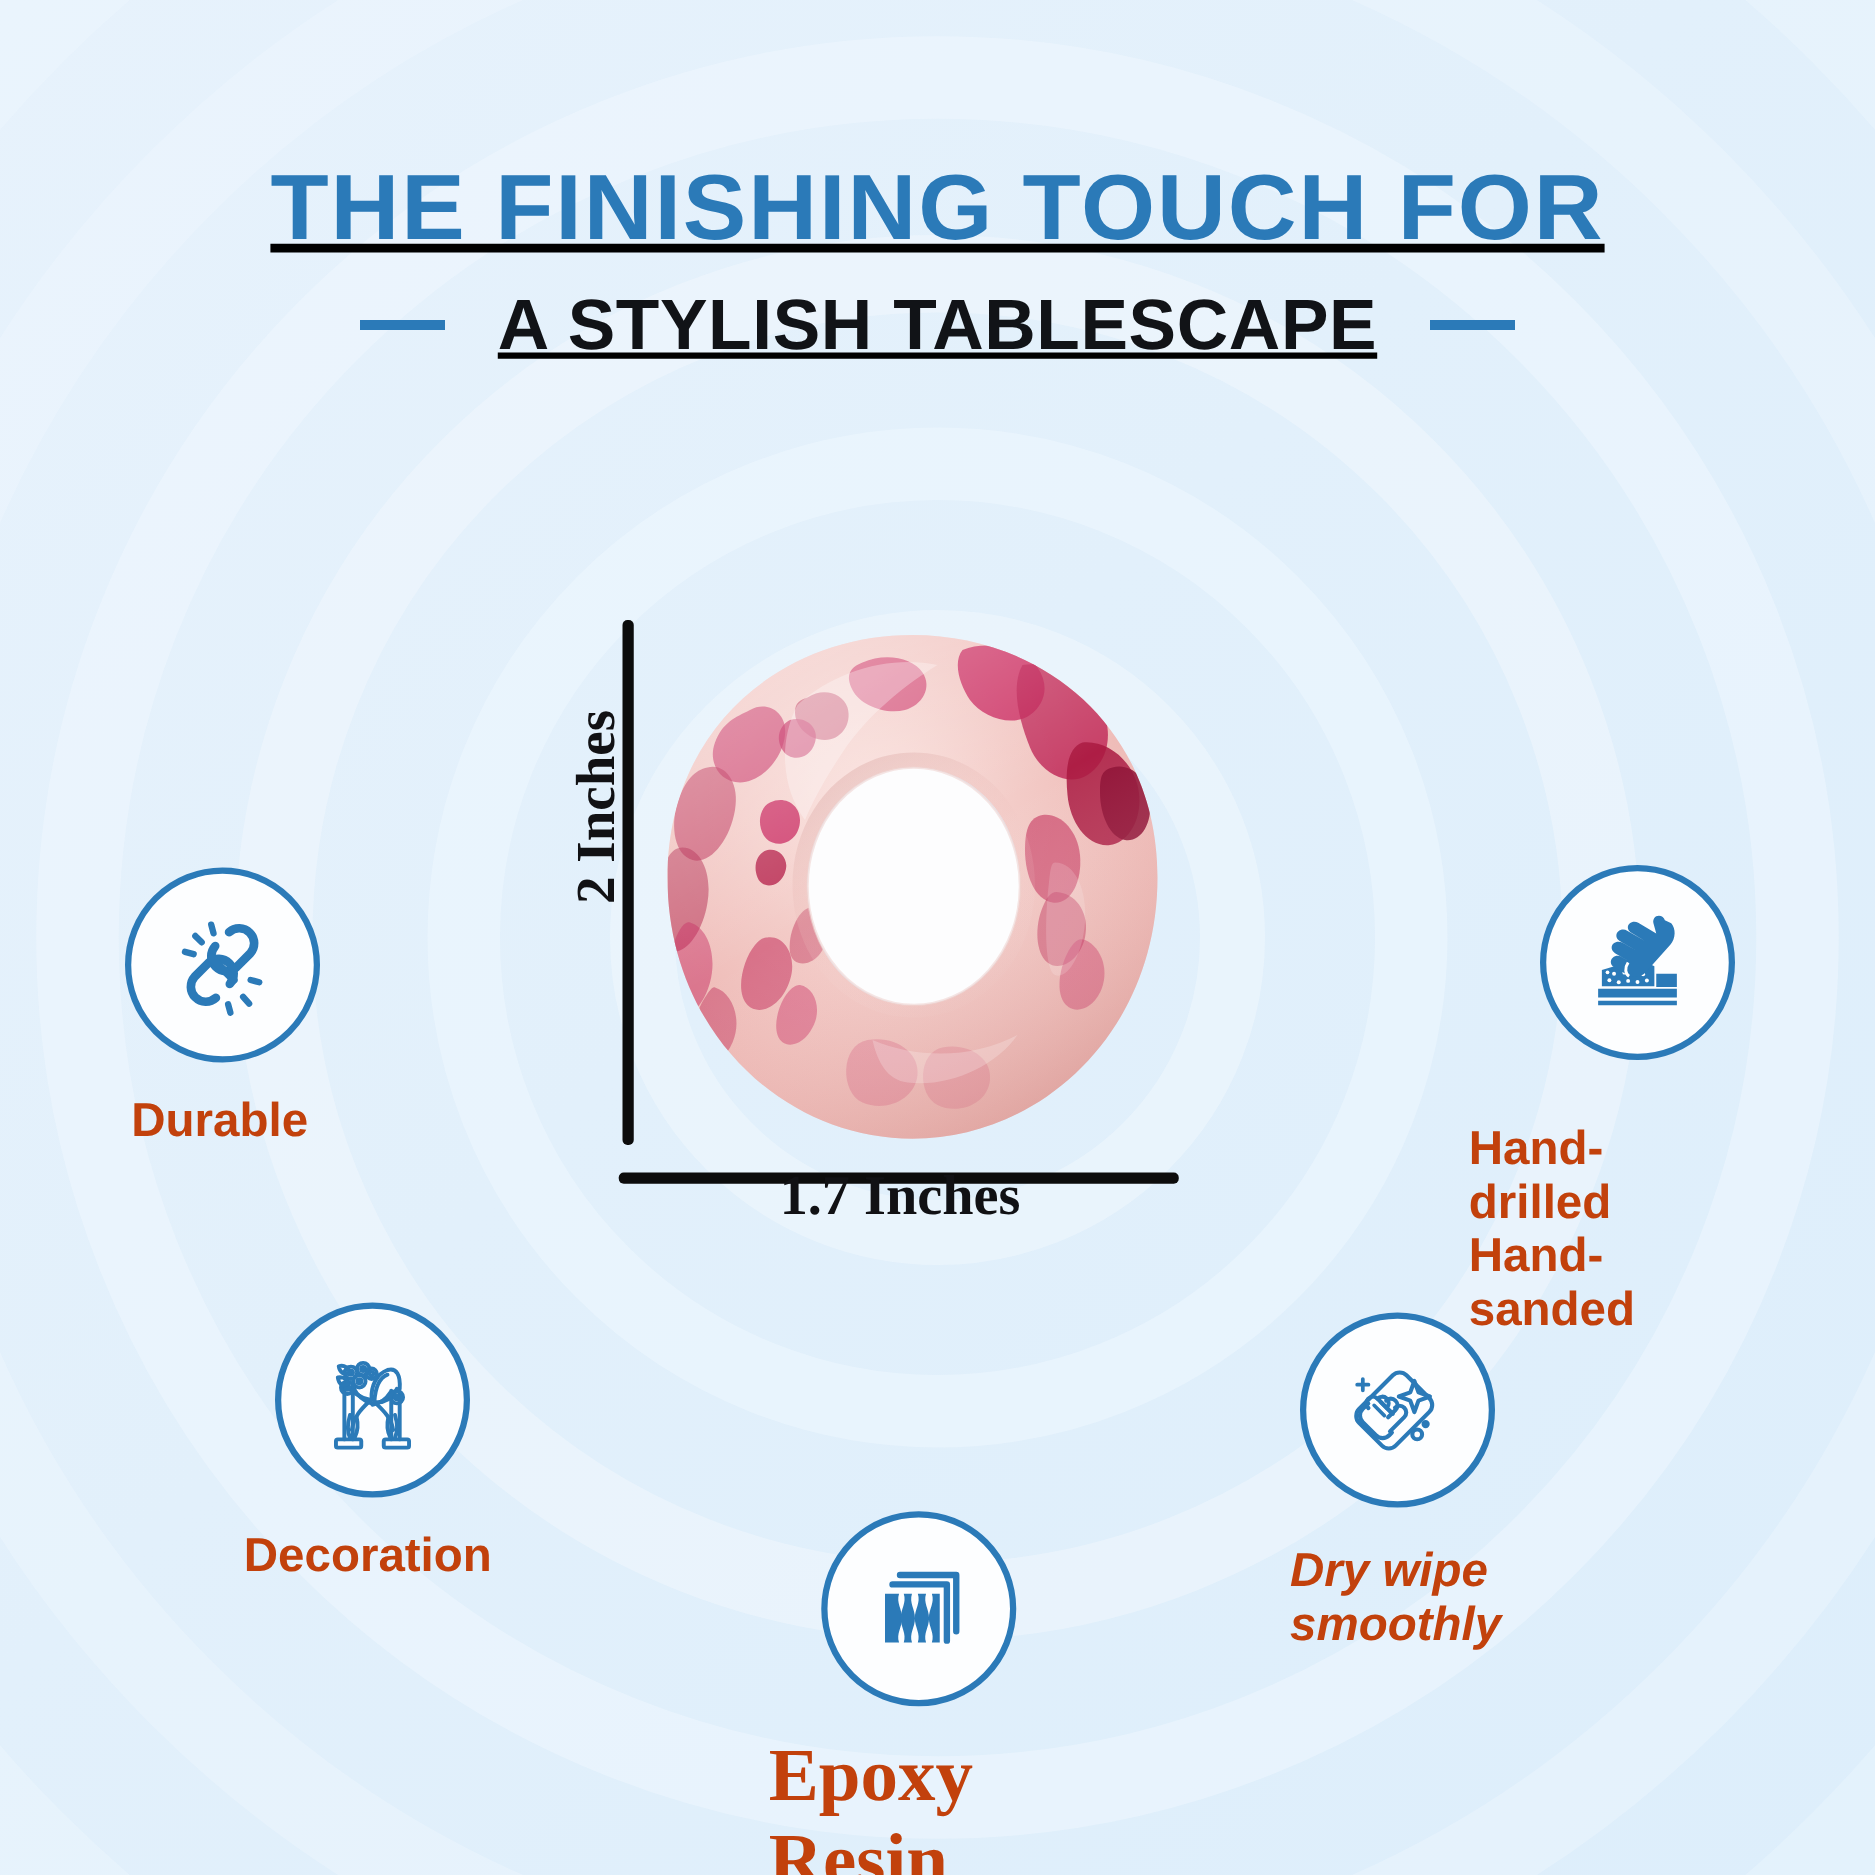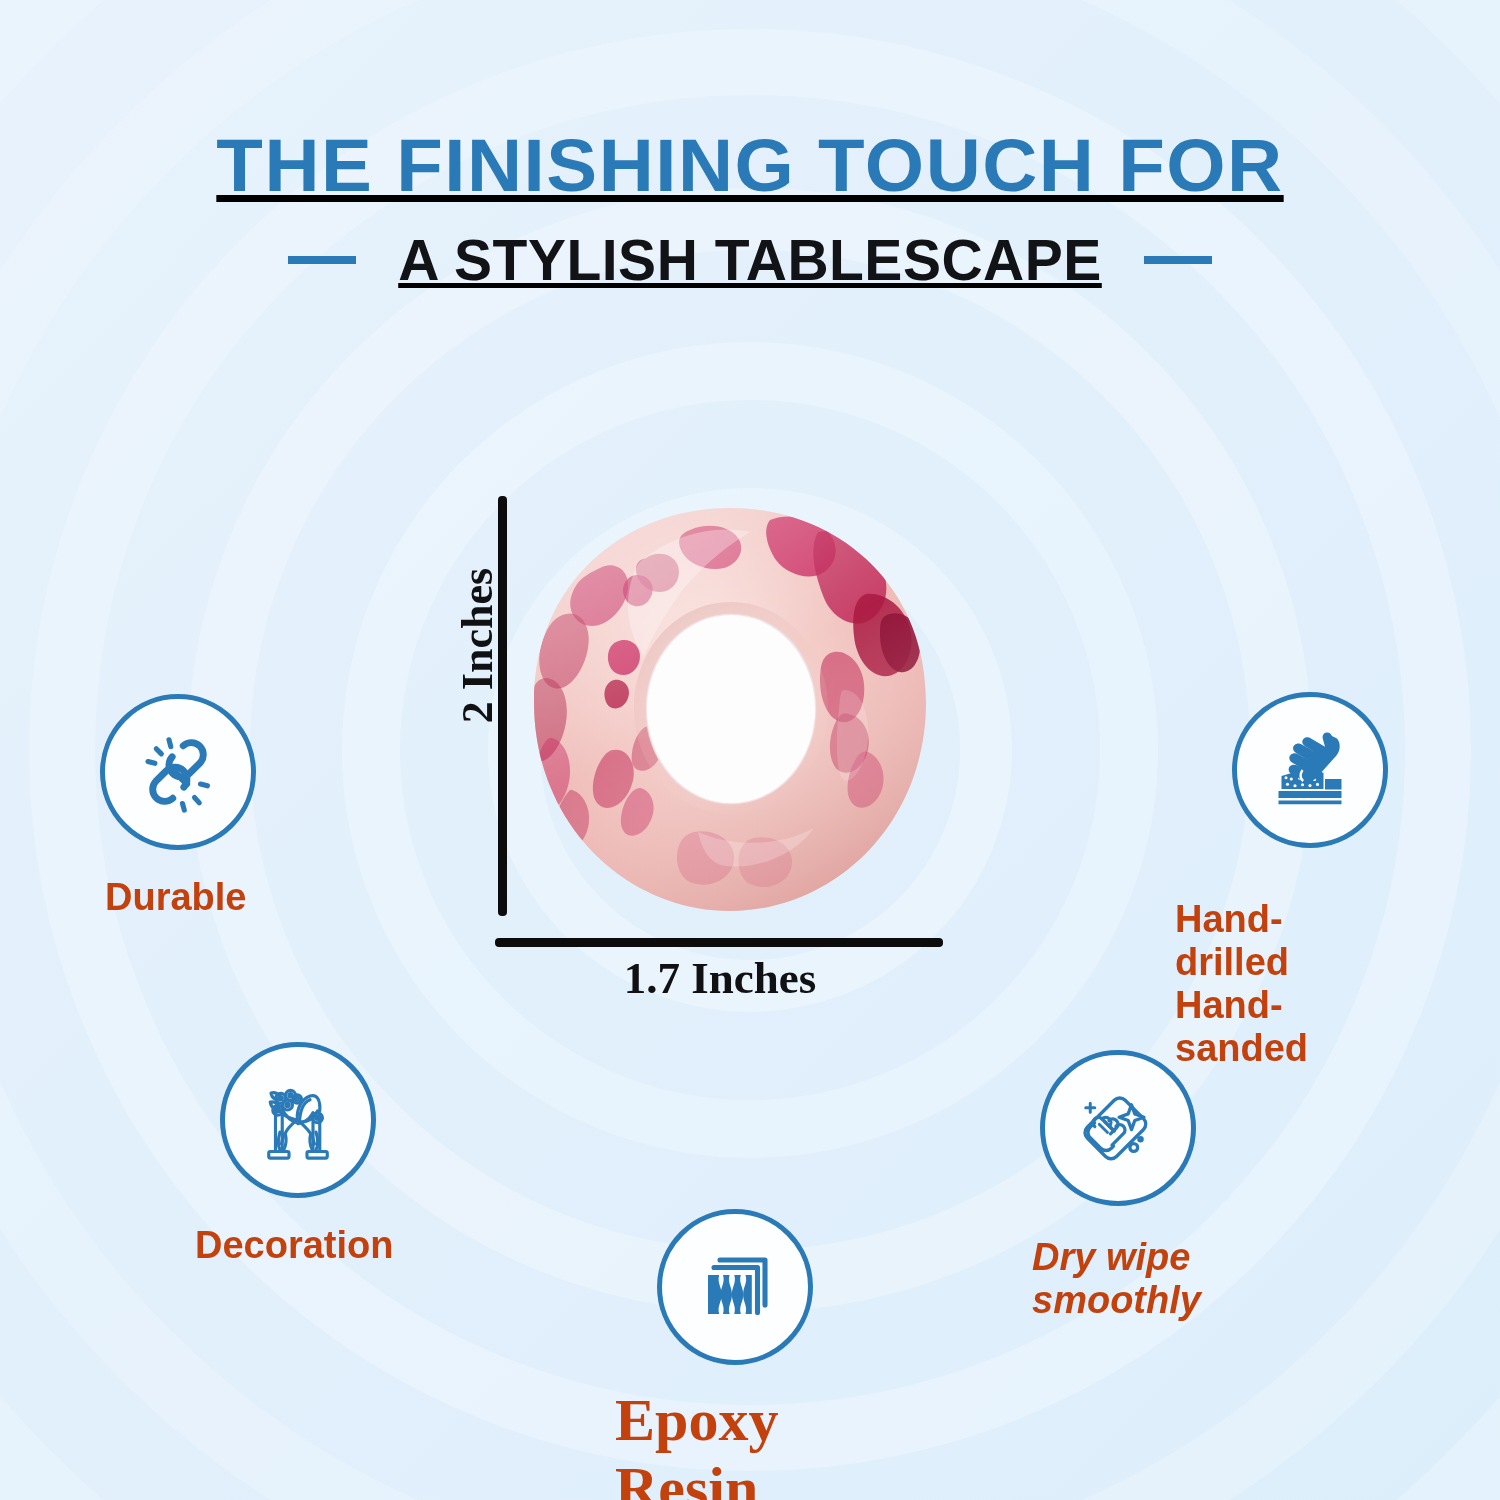--- a/index.html
+++ b/index.html
@@ -129,21 +129,21 @@
     transform-origin: center center;
     font-family: "Liberation Serif", serif;
     font-weight: 700;
     font-size: 44px;
     color: #111114;
     white-space: nowrap;
   }
   .dim-hlabel {
     position: absolute;
     left: 40px;
-    top: 482px;
+    top: 460px;
     width: 480px;
     text-align: center;
     font-family: "Liberation Serif", serif;
     font-weight: 700;
     font-size: 45px;
     color: #111114;
     white-space: nowrap;
   }
 
   

